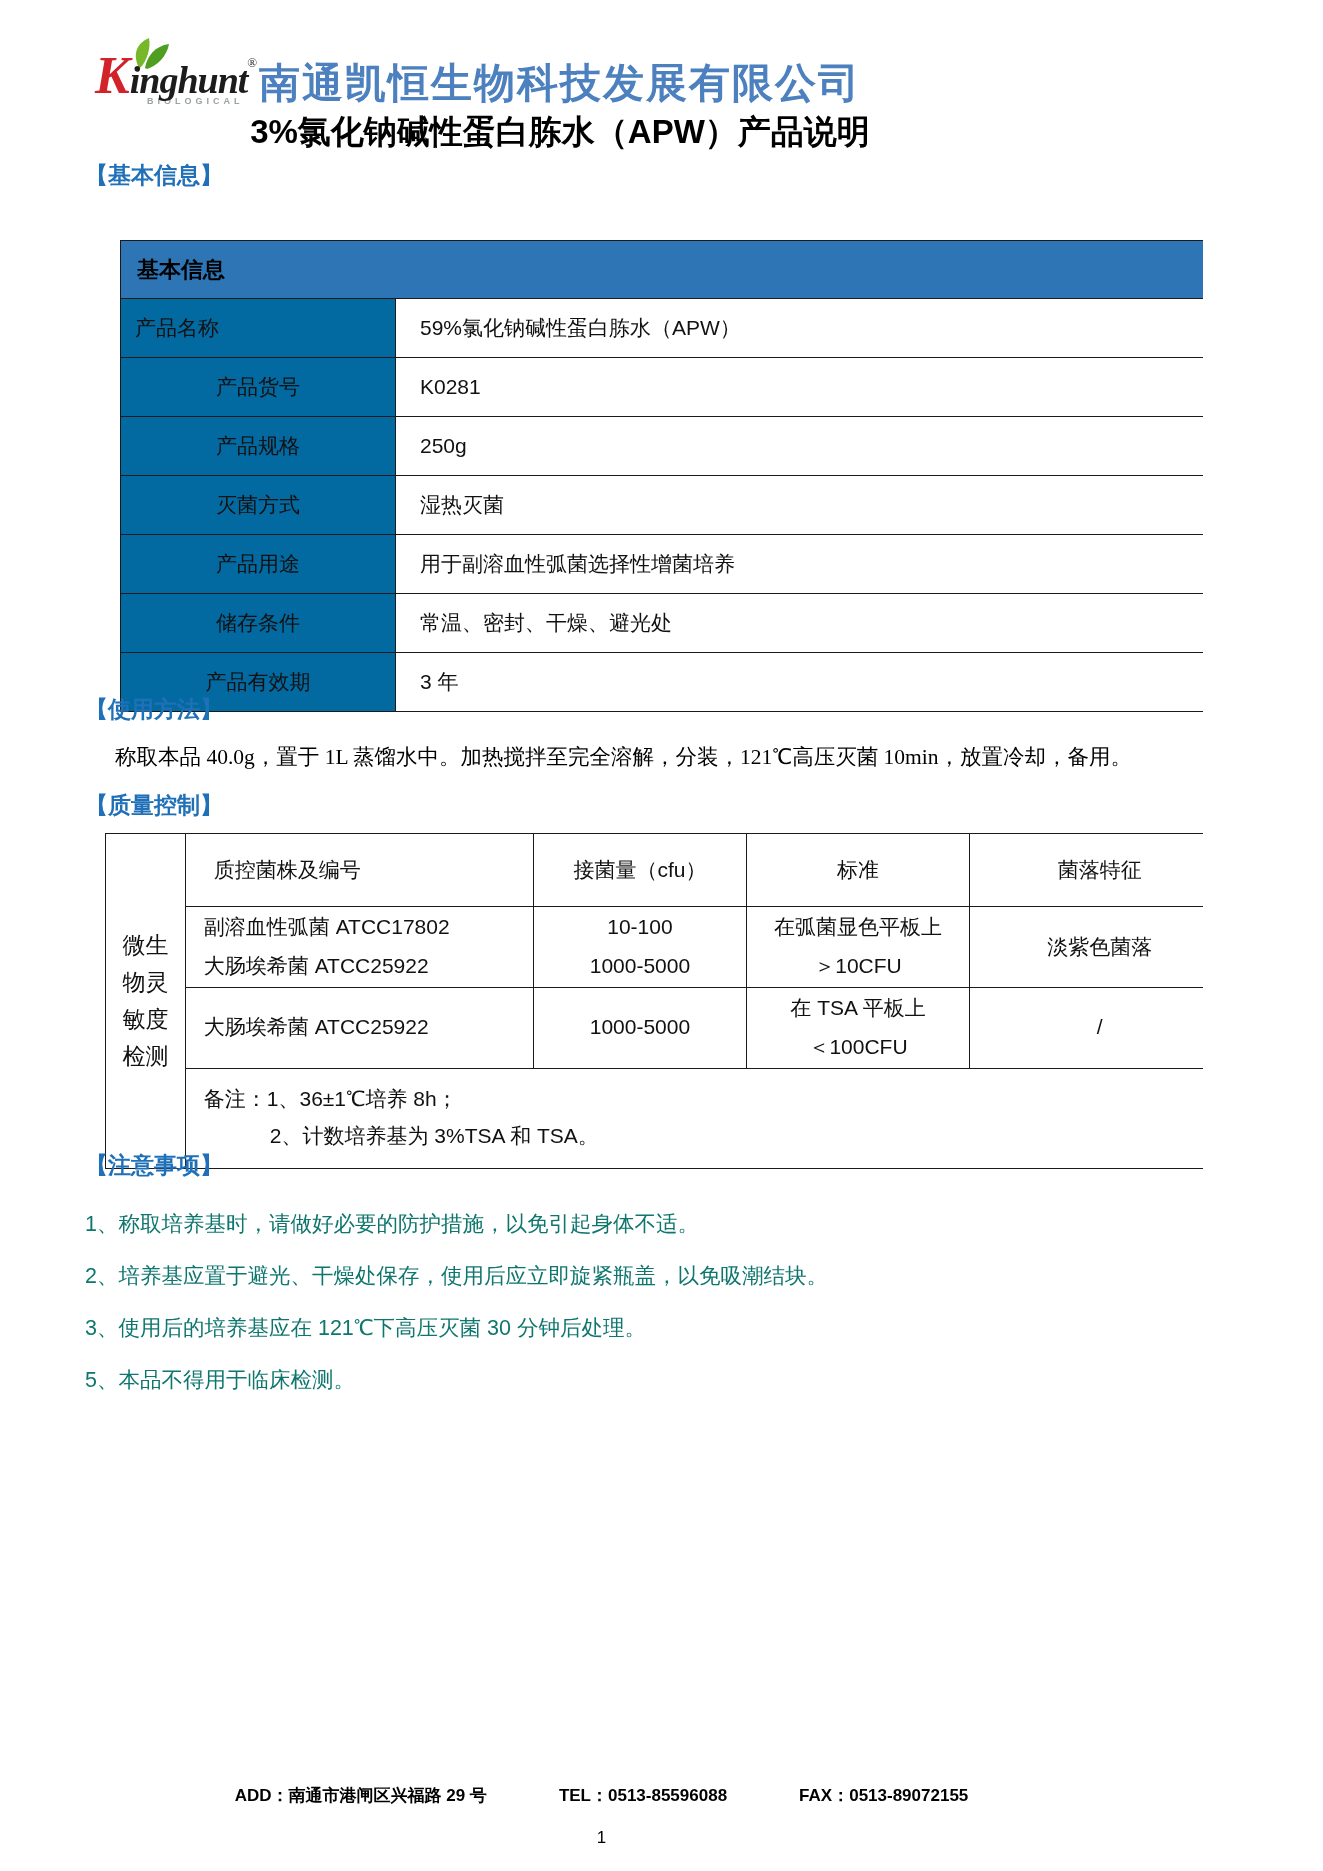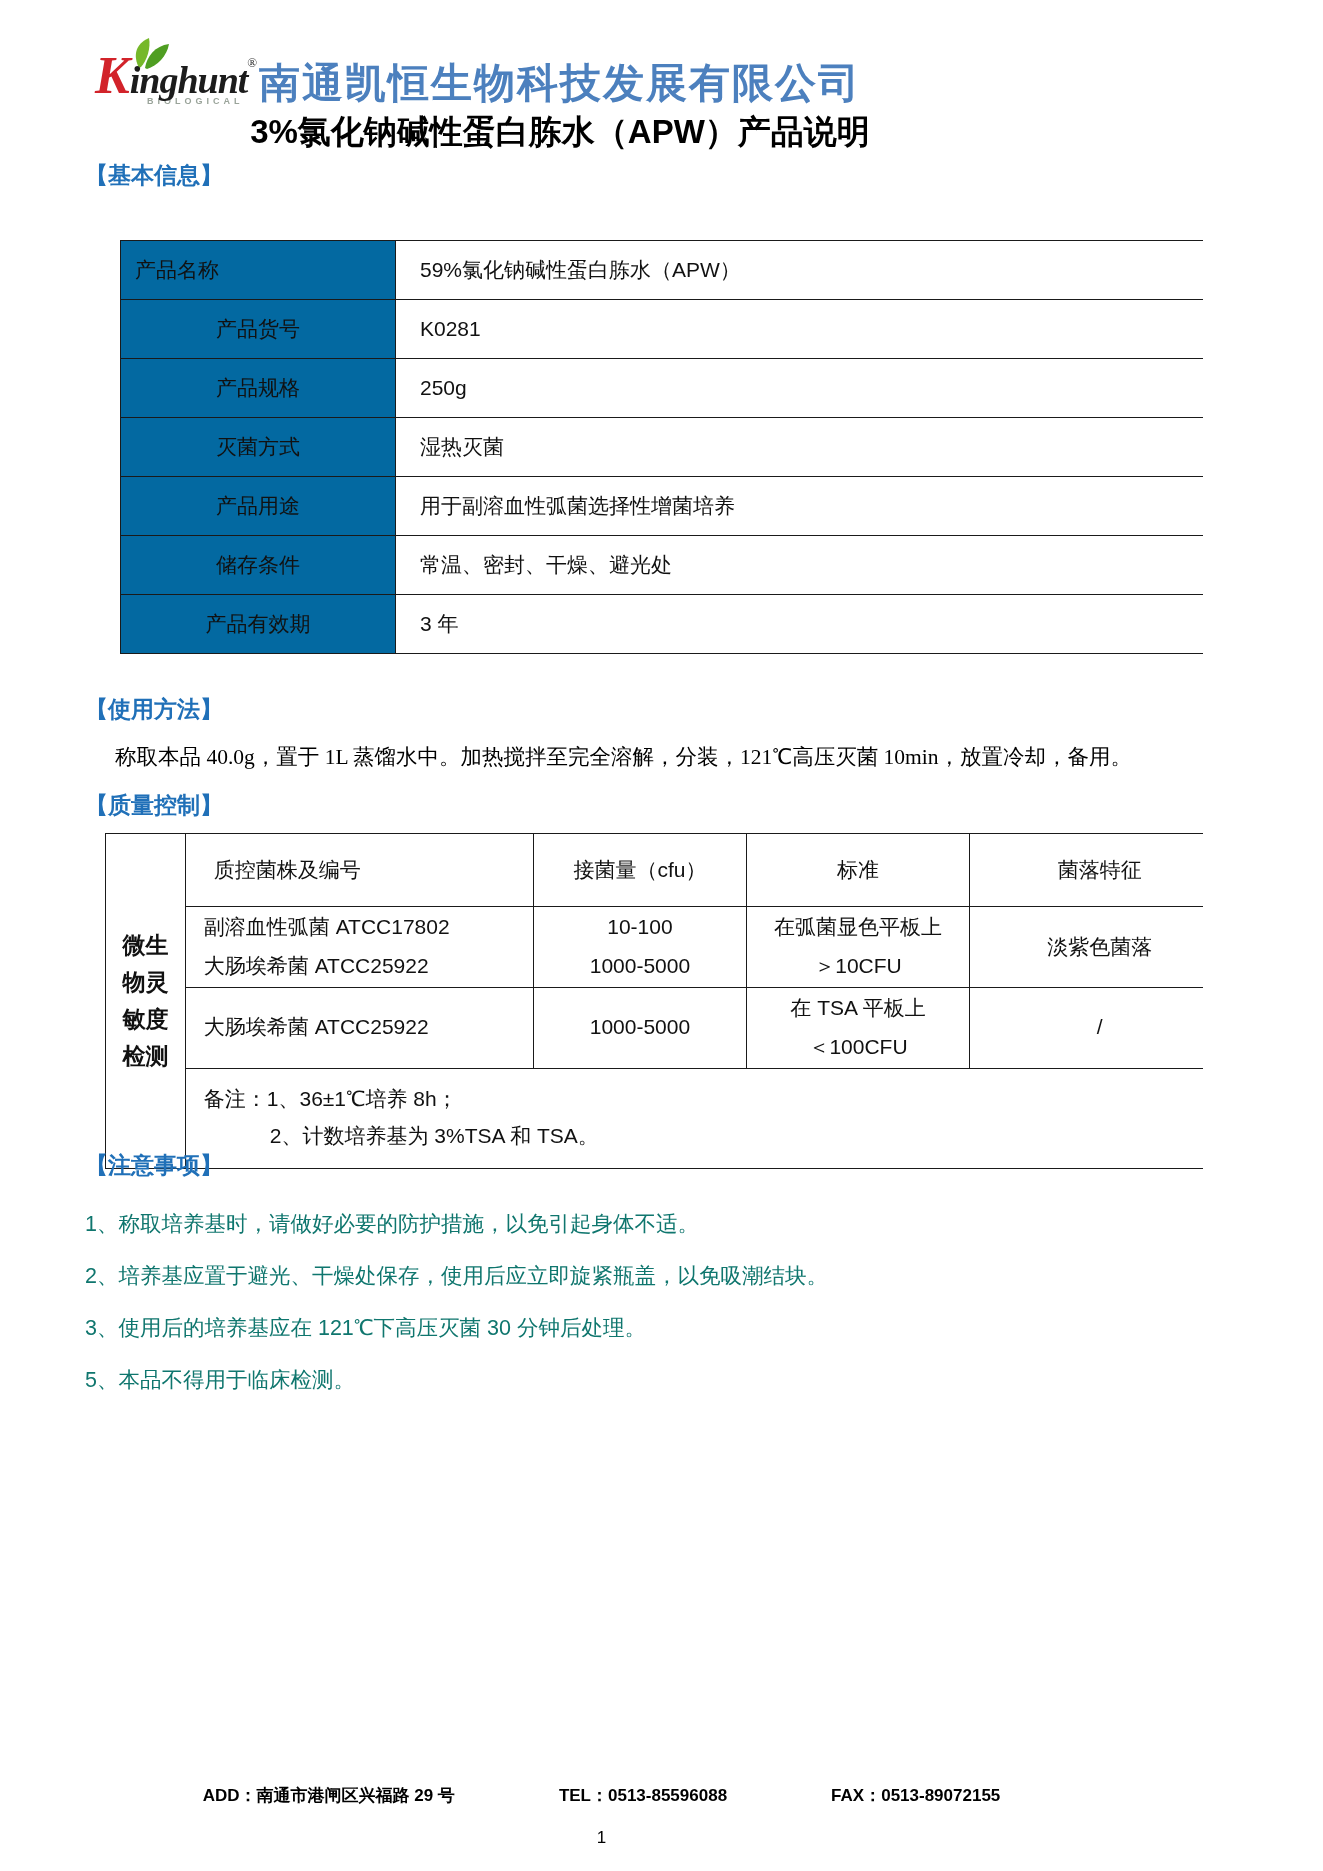--- a/index.html
+++ b/index.html
@@ -32,38 +32,38 @@
   .basic-table .th-row td{background:#2e75b6;font-weight:bold;font-size:22px;color:#000;
     padding:0 0 0 16px;height:57px;}
   .basic-table .label-cell{background:#0369a1;text-align:center;height:56px;}
   .basic-table .label-cell.left{text-align:left;padding-left:14px;}
   .basic-table .value-cell{background:#fff;text-align:left;padding-left:24px;}
 
   
   .qc-table{position:absolute;left:105px;top:833px;width:1125px;table-layout:fixed;
     font-size:21px;color:#111;}
   .qc-table td{border:1.8px solid #1a1a1a;background:#fff;vertical-align:middle;}
-  .qc-table .vhead{font-weight:bold;font-size:23px;text-align:center;white-space:pre-line;line-height:1.6;}
+  .qc-table .vhead{font-weight:normal;font-size:23px;text-align:center;white-space:pre-line;line-height:1.6;}
   .qc-table .hdr{height:70px;text-align:center;}
   .qc-table .hdr.strain-h{text-align:left;padding-left:28px;}
   .qc-table .strain{text-align:left;padding-left:18px;white-space:pre-line;line-height:1.85;}
   .qc-table .center{text-align:center;white-space:pre-line;line-height:1.85;}
   .qc-table .r1{height:78px;}
   .qc-table .r2{height:72px;}
   .qc-table .notes-cell{height:83px;padding:8px 0 8px 18px;line-height:1.75;}
   .qc-notes-line2{padding-left:66px;}
 
   
   .usage-text{position:absolute;left:85px;top:742px;width:1160px;
     font-family:"Liberation Serif",serif;font-size:21.5px;line-height:1.4;text-indent:30px;color:#000;}
   .notes-list{position:absolute;left:85px;top:1210px;width:1160px;font-size:21.5px;color:#0f766e;}
   .notes-item{margin-bottom:24px;line-height:28px;}
 
   
-  .footer{position:absolute;left:0;top:1784px;width:100%;display:flex;justify-content:center;gap:104px;
+  .footer{position:absolute;left:0;top:1784px;width:100%;display:flex;justify-content:center;gap:72px;
     font-size:17px;font-weight:bold;color:#000;}
   .page-number{position:absolute;left:0;top:1828px;width:100%;text-align:center;font-size:17px;color:#000;}
 </style>
 </head>
 <body>
 
 <div id="page">
 
   <div class="logo">
     <svg class="logo-leaf" width="48" height="34" viewBox="0 0 48 34">
@@ -80,20 +80,23 @@
   <div class="doc-title">3%氯化钠碱性蛋白胨水（APW）产品说明</div>
 
   <div class="sec-heading" style="top:160px;">【基本信息】</div>
 
   <table class="basic-table">
     <colgroup>
         <col style="width:25.3%">
         <col style="width:74.7%">
       </colgroup>
     <tbody>
+        <tr class="th-row">
+      <td colspan="2">基本信息</td>
+    </tr>
     <tr>
       <td class="label-cell left">产品名称</td>
       <td class="value-cell">59%氯化钠碱性蛋白胨水（APW）</td>
     </tr>
     <tr>
       <td class="label-cell">产品货号</td>
       <td class="value-cell">K0281</td>
     </tr>
     <tr>
       <td class="label-cell">产品规格</td>

